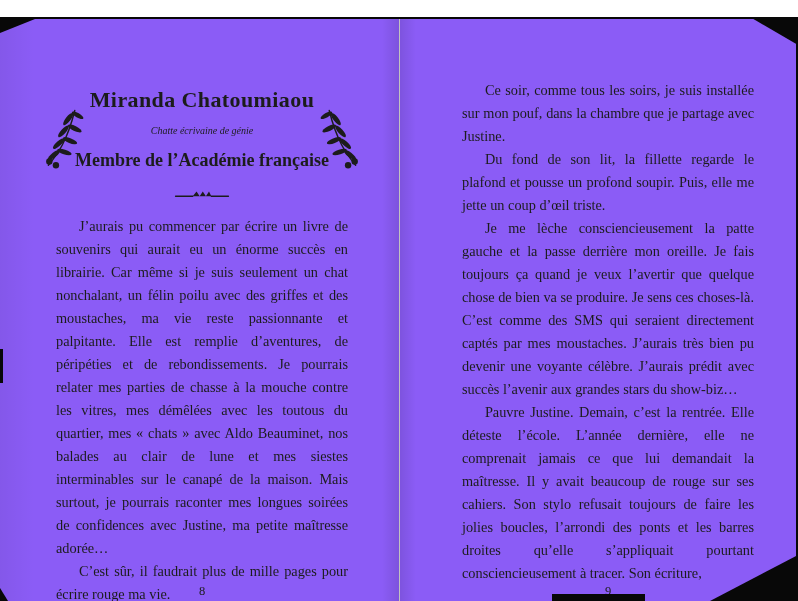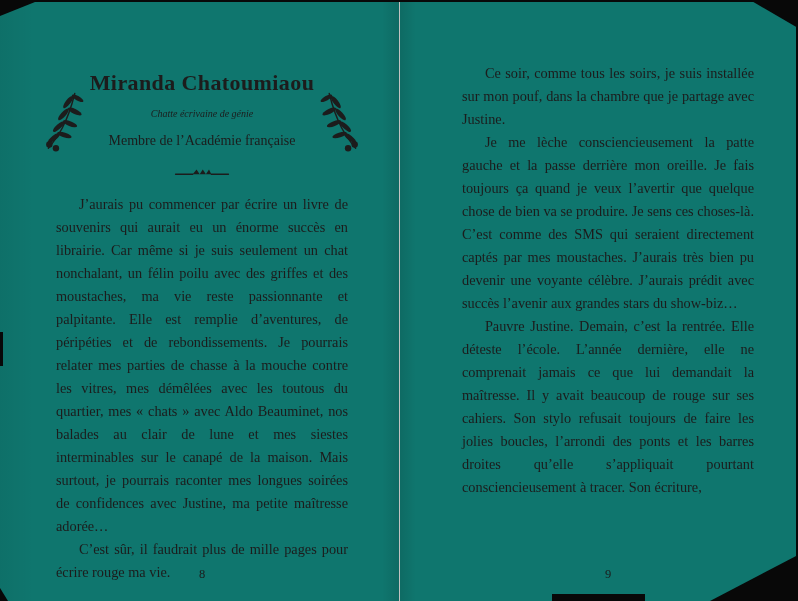--- a/index.html
+++ b/index.html
@@ -2,37 +2,37 @@
 <html><head>
 <meta charset="utf-8">
 <style>
   html,body{margin:0;padding:0;}
   body{
     width:798px;height:601px;position:relative;overflow:hidden;
     background:#ffffff;
     font-family:"Liberation Serif", serif;
     color:#1c1c1c;
   }
-  .spread{position:absolute;inset:0;background:#0f766e;}
+  .spread{position:absolute;inset:0;background:#8b5cf6;margin-top:17px;}
 
   
   .edge-shade-left{position:absolute;left:0;top:0;width:34px;height:100%;
     background:linear-gradient(to right, rgba(0,0,0,.05), rgba(0,0,0,0));}
   .gutter-shade{position:absolute;left:382px;top:0;width:34px;height:100%;
     background:linear-gradient(to right, rgba(0,0,0,0), rgba(0,0,0,.10), rgba(0,0,0,0));}
   .gutter-line{position:absolute;left:399px;top:0;width:1px;height:100%;background:#c2c2c0;}
 
   .page{position:absolute;top:0;height:100%;width:292px;}
   .page-left{left:56px;}
   .page-right{left:462px;}
 
   .chapter-header{position:relative;margin-top:70px;text-align:center;}
   .title{margin:0;font-size:22px;font-weight:bold;letter-spacing:.4px;}
   .subtitle{margin-top:12px;font-style:italic;font-size:10px;}
-  .affiliation{margin-top:14px;font-weight:normal;font-size:14px;}
+  .affiliation{margin-top:14px;font-weight:bold;font-size:18px;}
 
   .branch{position:absolute;top:16px;width:58px;height:66px;}
   .branch.left{left:-14px;}
   .branch.right{right:-14px;transform:scaleX(-1);}
   .branch svg{display:block;width:100%;height:100%;}
 
   .ornament{margin-top:16px;text-align:center;height:14px;}
 
   .body{margin-top:14px;text-align:justify;font-size:14.3px;line-height:23px;}
   .page-right .body{margin-top:62px;}
@@ -115,20 +115,21 @@
       <p>J’aurais pu commencer par écrire un livre de souvenirs qui aurait eu un énorme succès en librairie. Car même si je suis seulement un chat nonchalant, un félin poilu avec des griffes et des moustaches, ma vie reste passionnante et palpitante. Elle est remplie d’aventures, de péripéties et de rebondissements. Je pourrais relater mes parties de chasse à la mouche contre les vitres, mes démêlées avec les toutous du quartier, mes « chats » avec Aldo Beauminet, nos balades au clair de lune et mes siestes interminables sur le canapé de la maison. Mais surtout, je pourrais raconter mes longues soirées de confidences avec Justine, ma petite maîtresse adorée…</p>
       <p>C’est sûr, il faudrait plus de mille pages pour écrire rouge ma vie.</p>
     </div>
 
     <div class="folio">8</div>
   </section>
 
   <section class="page page-right">
     <div class="body">
       <p>Ce soir, comme tous les soirs, je suis installée sur mon pouf, dans la chambre que je partage avec Justine.</p>
+      <p>Du fond de son lit, la fillette regarde le plafond et pousse un profond soupir. Puis, elle me jette un coup d’œil triste.</p>
       <p>Je me lèche consciencieusement la patte gauche et la passe derrière mon oreille. Je fais toujours ça quand je veux l’avertir que quelque chose de bien va se produire. Je sens ces choses-là. C’est comme des SMS qui seraient directement captés par mes moustaches. J’aurais très bien pu devenir une voyante célèbre. J’aurais prédit avec succès l’avenir aux grandes stars du show-biz…</p>
       <p>Pauvre Justine. Demain, c’est la rentrée. Elle déteste l’école. L’année dernière, elle ne comprenait jamais ce que lui demandait la maîtresse. Il y avait beaucoup de rouge sur ses cahiers. Son stylo refusait toujours de faire les jolies boucles, l’arrondi des ponts et les barres droites qu’elle s’appliquait pourtant consciencieusement à tracer. Son écriture,</p>
     </div>
     <div class="folio">9</div>
   </section>
 
   <div class="artifact a-top-strip"></div>
   <div class="artifact a-tl-wedge"></div>
   <div class="artifact a-tr-wedge"></div>
   <div class="artifact a-right-strip"></div>

